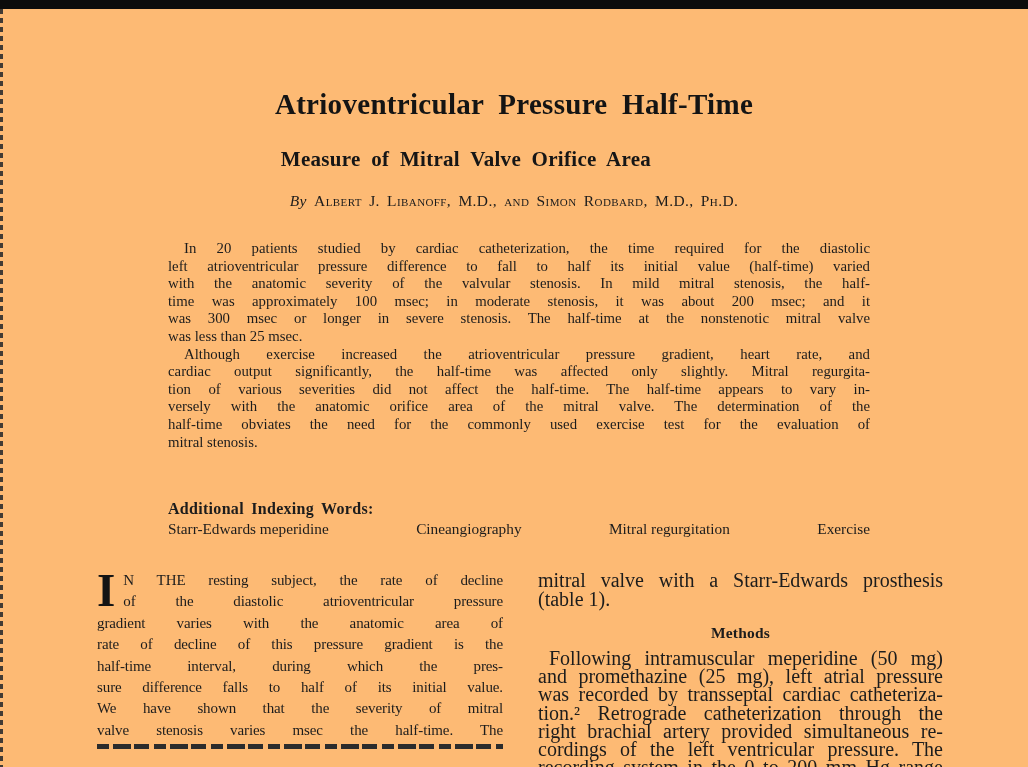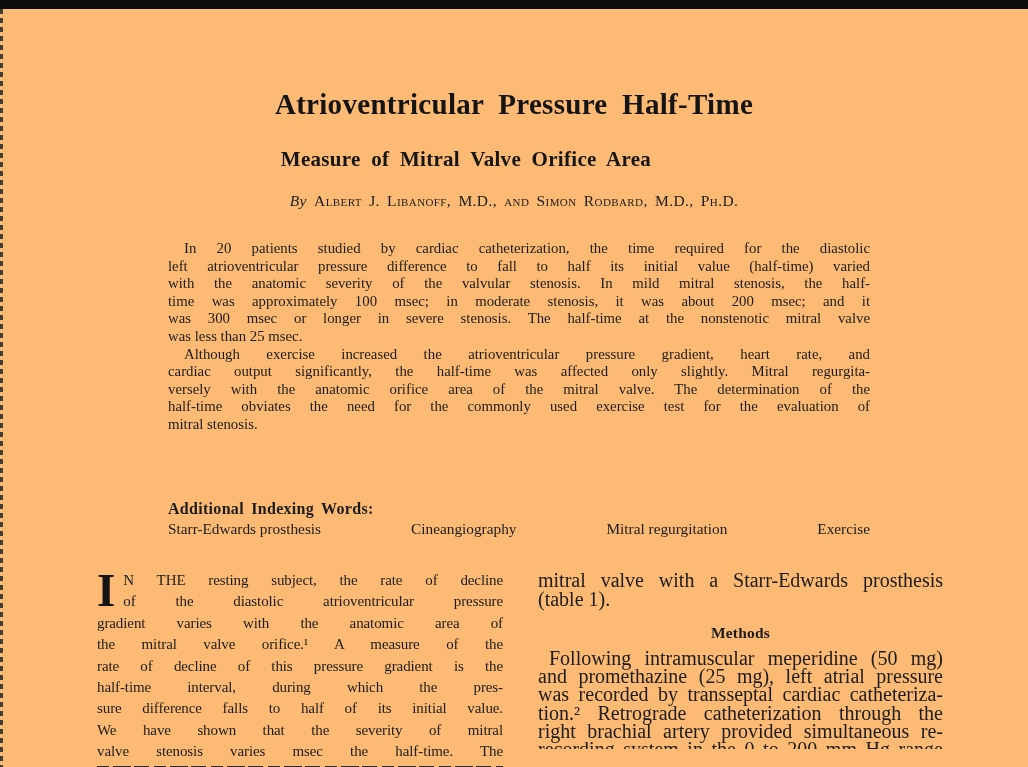--- a/index.html
+++ b/index.html
@@ -85,52 +85,53 @@
       <div class="sline jl indent">In 20 patients studied by cardiac catheterization, the time required for the diastolic</div>
       <div class="sline jl">left atrioventricular pressure difference to fall to half its initial value (half-time) varied</div>
       <div class="sline jl">with the anatomic severity of the valvular stenosis. In mild mitral stenosis, the half-</div>
       <div class="sline jl">time was approximately 100 msec; in moderate stenosis, it was about 200 msec; and it</div>
       <div class="sline jl">was 300 msec or longer in severe stenosis. The half-time at the nonstenotic mitral valve</div>
       <div class="sline">was less than 25 msec.</div>
     </div>
     <div>
       <div class="sline jl indent">Although exercise increased the atrioventricular pressure gradient, heart rate, and</div>
       <div class="sline jl">cardiac output significantly, the half-time was affected only slightly. Mitral regurgita-</div>
+      <div class="sline jl">tion of various severities did not affect the half-time. The half-time appears to vary in-</div>
       <div class="sline jl">versely with the anatomic orifice area of the mitral valve. The determination of the</div>
       <div class="sline jl">half-time obviates the need for the commonly used exercise test for the evaluation of</div>
       <div class="sline">mitral stenosis.</div>
     </div>
   </div>
 
   <div class="indexing-heading">Additional Indexing Words:</div>
   <div class="indexing-row">
-    <span>Starr-Edwards prosthesis</span>
+    <span>Starr-Edwards meperidine</span>
     <span>Cineangiography</span>
     <span>Mitral regurgitation</span>
     <span>Exercise</span>
   </div>
 
   <div class="col-left">
     <span class="dropcap">I</span>
     <div class="bline-l jl">N THE resting subject, the rate of decline</div>
     <div class="bline-l jl">of the diastolic atrioventricular pressure</div>
     <div class="bline-l jl">gradient varies with the anatomic area of</div>
-    <div class="bline-l jl">the mitral valve orifice.¹ A measure of the</div>
     <div class="bline-l jl">rate of decline of this pressure gradient is the</div>
     <div class="bline-l jl">half-time interval, during which the pres-</div>
     <div class="bline-l jl">sure difference falls to half of its initial value.</div>
     <div class="bline-l jl">We have shown that the severity of mitral</div>
     <div class="bline-l jl">valve stenosis varies msec the half-time. The</div>
     <div class="cut-band"></div>
   </div>
 
   <div class="col-right">
     <div class="bline-r jl" style="line-height:19px">mitral valve with a Starr-Edwards prosthesis</div>
     <div class="bline-r" style="line-height:19px">(table 1).</div>
     <div class="methods-heading">Methods</div>
     <div class="bline-r jl indent-sm">Following intramuscular meperidine (50 mg)</div>
     <div class="bline-r jl">and promethazine (25 mg), left atrial pressure</div>
     <div class="bline-r jl">was recorded by transseptal cardiac catheteriza-</div>
     <div class="bline-r jl">tion.² Retrograde catheterization through the</div>
     <div class="bline-r jl">right brachial artery provided simultaneous re-</div>
+    <div class="bline-r jl">cordings of the left ventricular pressure. The</div>
     <div class="clip-line bline-r jl">recording system in the 0 to 200 mm Hg range</div>
   </div>
 </div>
 
 </body></html>

